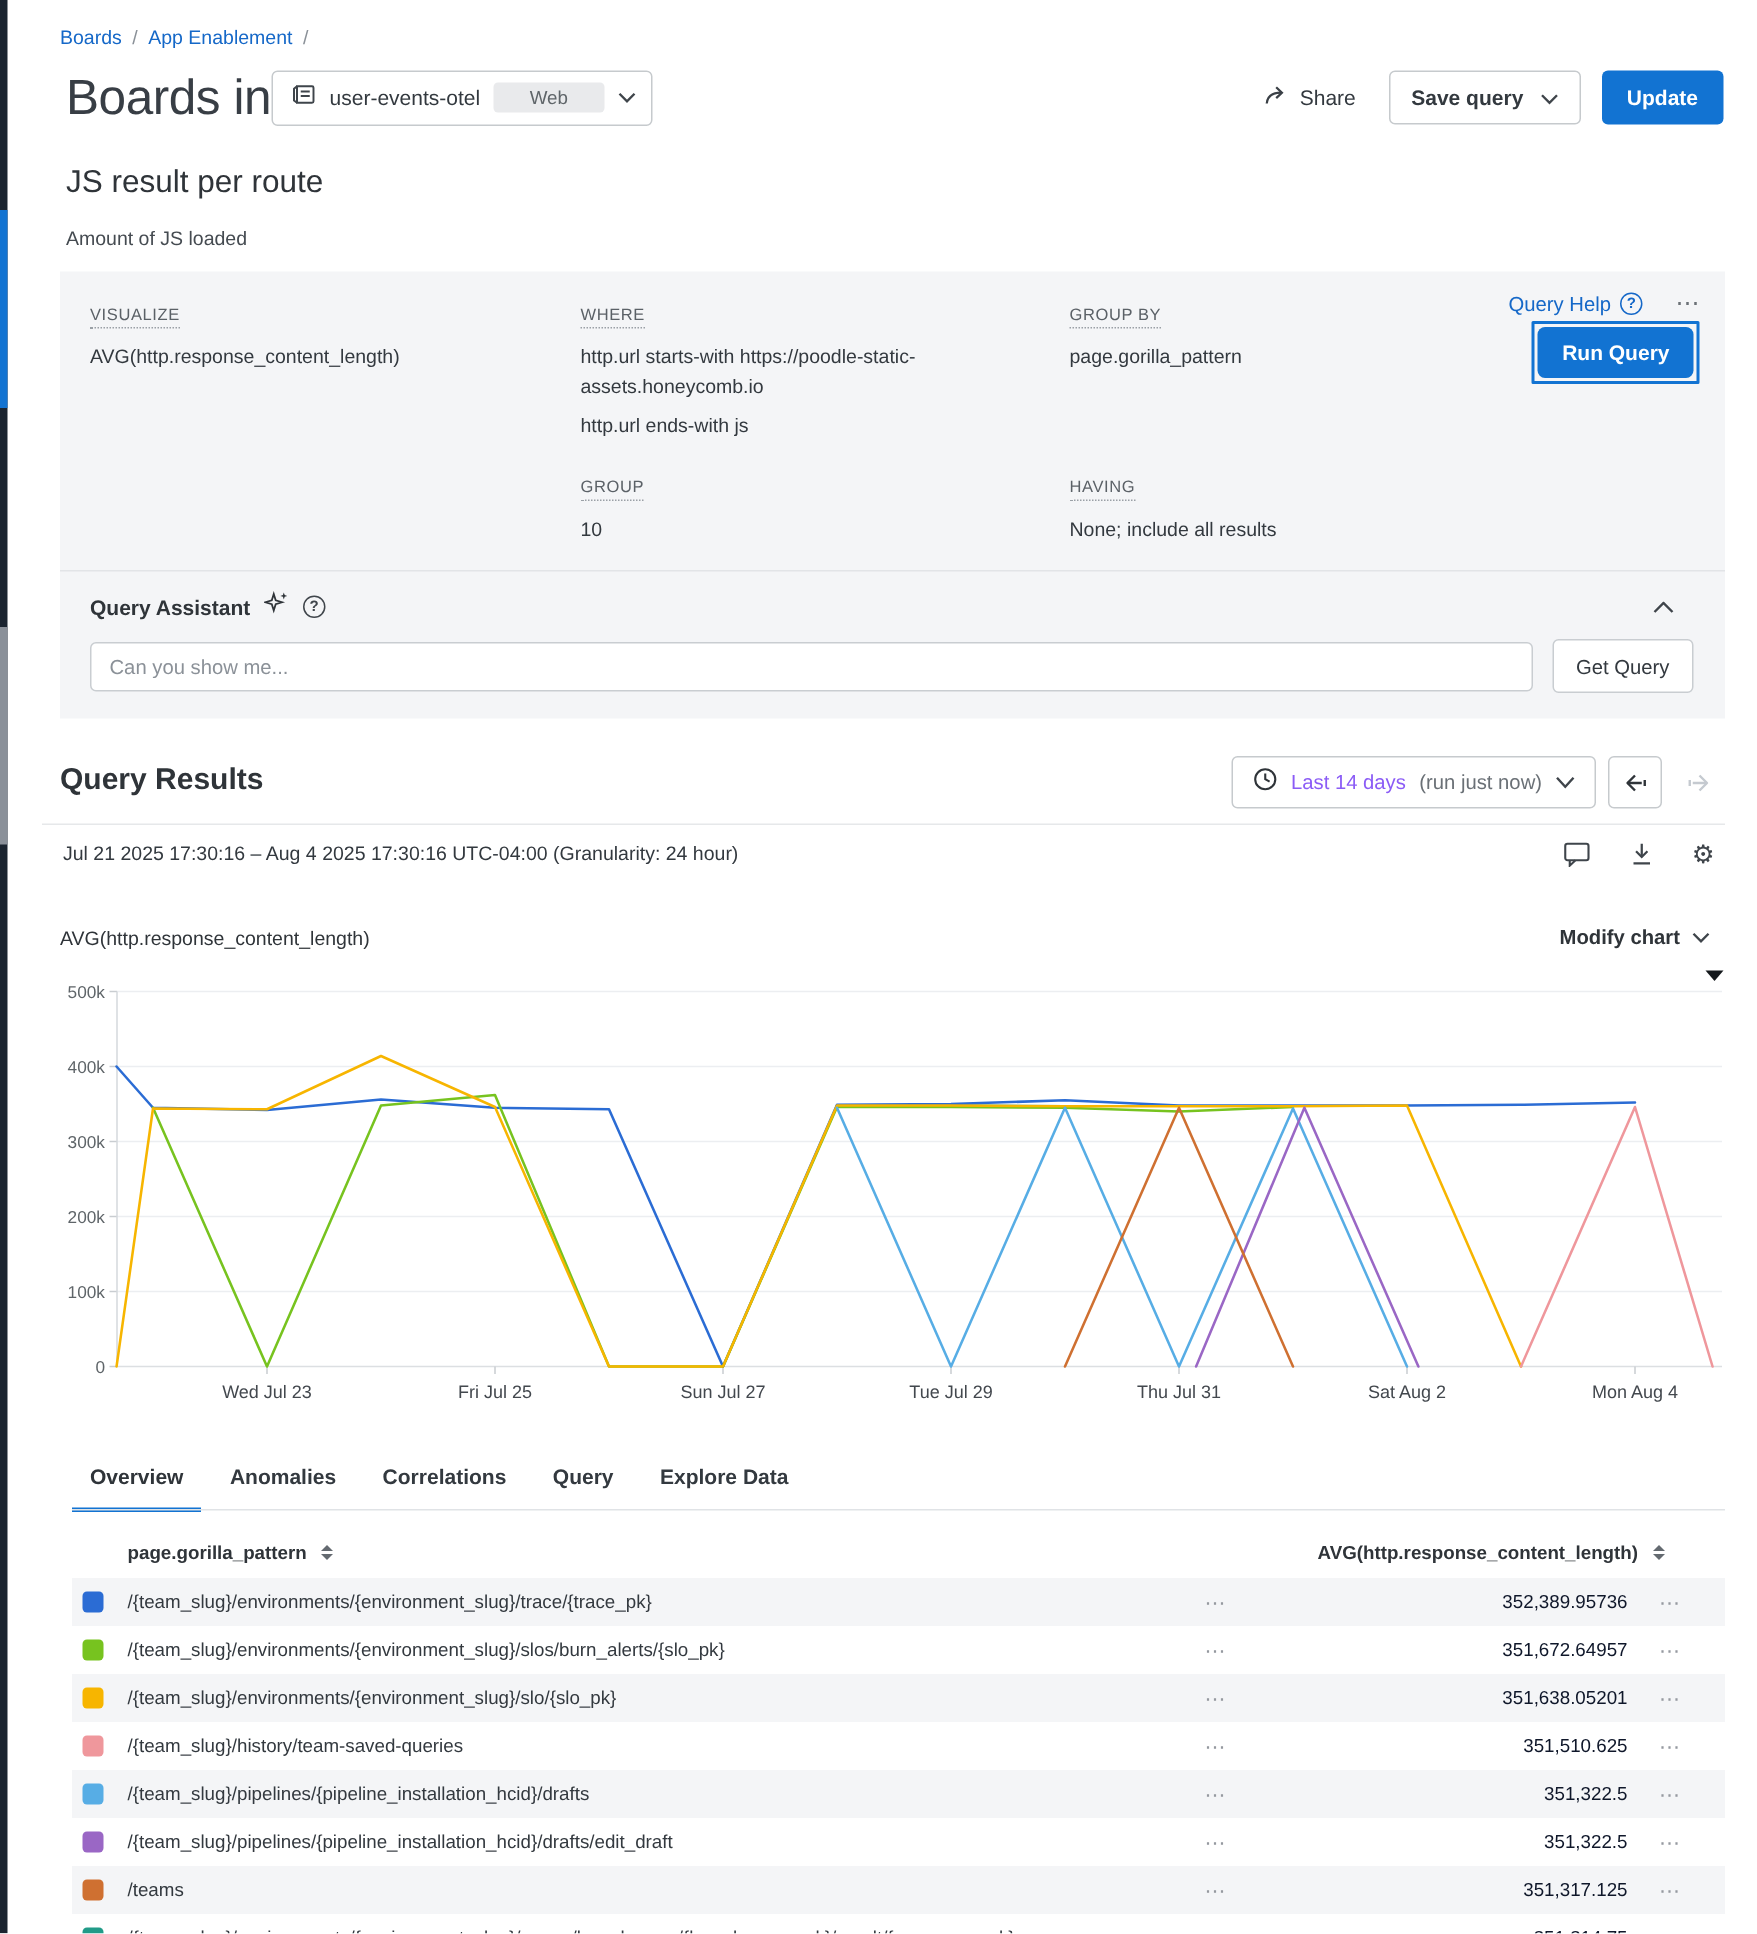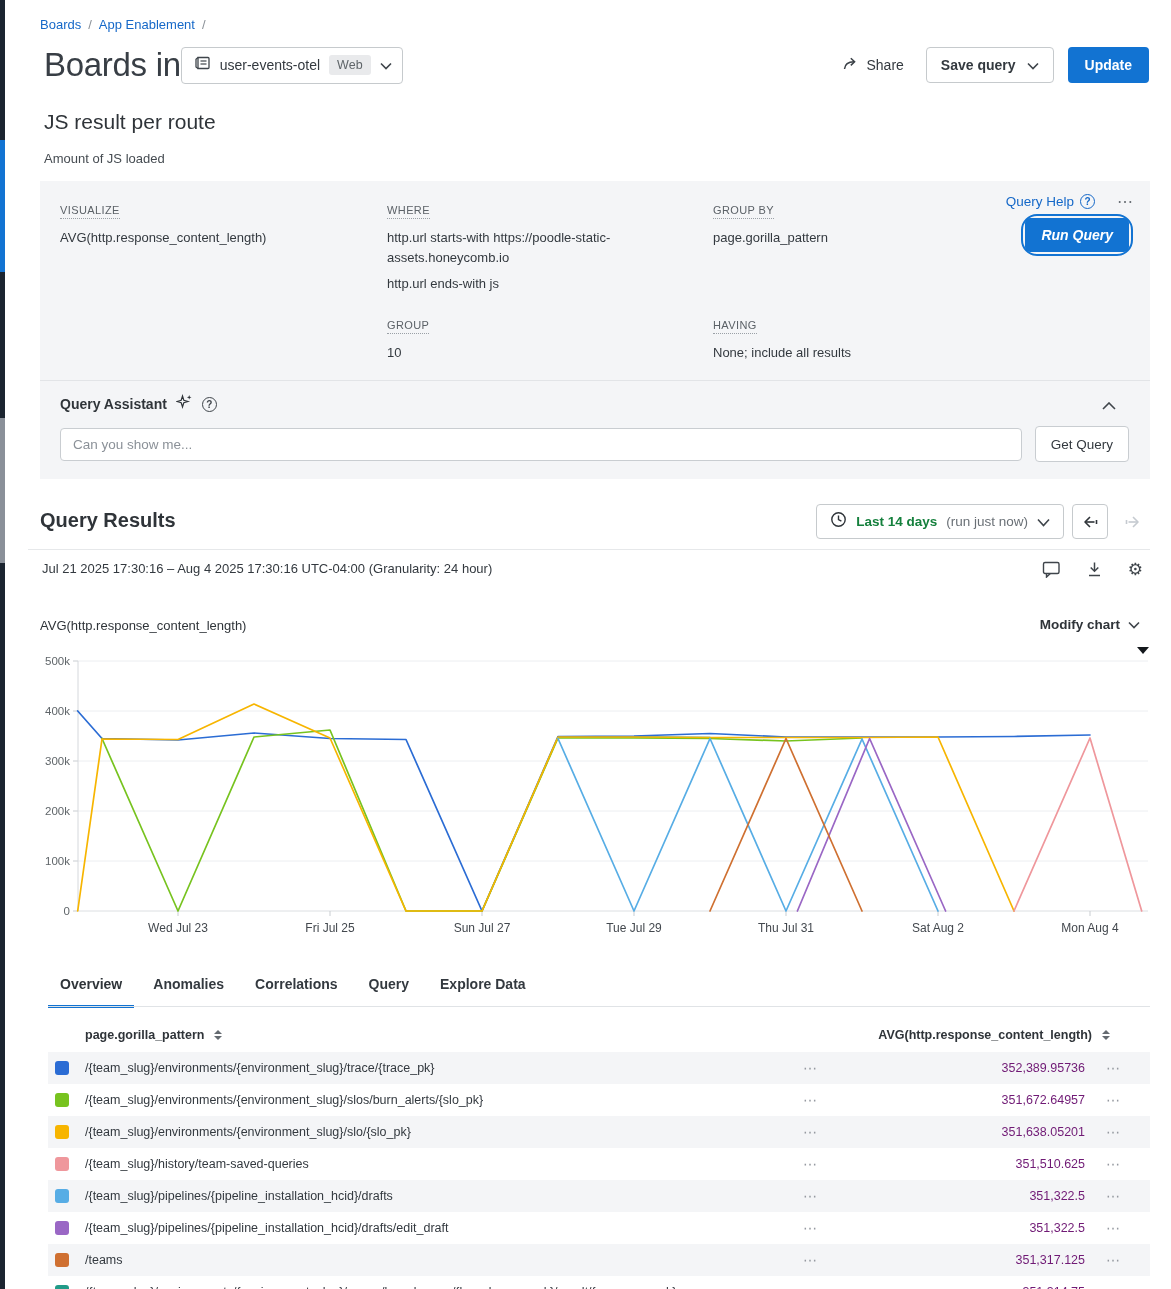--- a/index.html
+++ b/index.html
@@ -15,56 +15,56 @@
   
   .breadcrumb { position:absolute; left:40px; top:17px; font-size:13px; display:flex; align-items:center; }
   .crumb { color:#1568c8; text-decoration:none; cursor:pointer; }
   .crumb-sep { color:#8b9198; margin:0 7px; }
 
   
   .title-row { position:absolute; left:44px; top:46px; right:22px; display:flex; align-items:center; }
   .page-title { font-size:33px; font-weight:400; color:#383e45; letter-spacing:-0.3px; }
   .dataset-select { display:inline-flex; align-items:center; gap:9px; border:1px solid #c6cacd; border-radius:4px; background:#fff; height:37px; padding:0 10px 0 12px; cursor:pointer; }
   .dataset-select .name { font-size:14px; color:#33393f; }
-  .env-badge { background:#e9eaec; color:#5f6569; border-radius:3px; font-size:12.5px; padding:3px 8px; }
+  .env-badge { background:#e9eaec; color:#5f6569; border-radius:3px; font-size:12.5px; padding:3px 24px; }
   .hdr-actions { margin-left:auto; display:flex; align-items:center; gap:14px; }
   .share-btn { display:flex; align-items:center; gap:8px; font-size:14px; font-weight:normal; color:#33393f; cursor:pointer; padding:6px 8px; }
   .save-btn { display:flex; align-items:center; gap:11px; font-size:14px; font-weight:bold; color:#33393f; background:#fff; border:1px solid #c6cacd; border-radius:4px; padding:9px 14px; cursor:pointer; }
   .update-btn { font-size:14px; font-weight:bold; color:#fff; background:#1273d2; border:none; border-radius:4px; padding:10px 17px; cursor:pointer; font-family:inherit; }
 
   .query-name { position:absolute; left:44px; top:110px; font-size:21px; color:#2f3439; font-weight:400; }
   .query-desc { position:absolute; left:44px; top:151px; font-size:13px; color:#454b51; }
 
   
   .panel { position:absolute; left:40px; top:181px; width:1110px; height:199px; background:#f4f5f7; }
   .b-col { position:absolute; width:300px; }
   .b-label { display:inline-block; font-size:11px; letter-spacing:0.4px; color:#5b6167; border-bottom:1px dotted #9aa0a6; padding-bottom:2px; }
   .b-value { margin-top:9px; font-size:13px; color:#33393f; line-height:1.55; }
   .where-line { margin-bottom:6px; width:255px; word-break:break-word; }
   .help-row { position:absolute; top:11px; right:16px; display:flex; align-items:center; gap:22px; }
   .help-link { display:flex; align-items:flex-start; gap:6px; color:#1568c8; font-size:13.5px; cursor:pointer; }
   .q-circle { display:inline-flex; align-items:center; justify-content:center; width:15px; height:15px; border:1.3px solid currentColor; border-radius:50%; font-size:10px; font-weight:bold; }
   .dots { color:#6b7177; font-size:16px; letter-spacing:1px; cursor:pointer; }
-  .run-wrap { position:absolute; top:33px; right:17px; border:2px solid #1273d2; border-radius:16px; padding:2px; cursor:pointer;font-style:italic; }
+  .run-wrap { position:absolute; top:33px; right:17px; border:2px solid #1273d2; border-radius:1px; padding:2px; cursor:pointer; }
   .run-query { background:#1273d2; color:#fff; border-radius:5px; font-size:14px; font-weight:bold; padding:9px 16px; }
 
   
   .assistant { position:absolute; left:40px; top:380px; width:1110px; height:99px; background:#f4f5f7; border-top:1px solid #e2e4e7; }
   .qa-head { position:absolute; left:20px; top:13px; display:flex; align-items:center; gap:9px; }
   .qa-title { font-size:14px; font-weight:bold; color:#2f3439; }
   .qa-collapse { position:absolute; right:34px; top:15px; cursor:pointer; }
   .qa-input { position:absolute; left:20px; top:47px; width:962px; height:33px; border:1px solid #c9cdd1; border-radius:4px; padding:0 12px; font-size:13.5px; font-family:inherit; color:#33393f; }
   .qa-input::placeholder { color:#8b9198; }
   .get-query { position:absolute; right:21px; top:45px; height:36px; background:#fff; border:1px solid #c9cdd1; border-radius:4px; font-size:13.5px; color:#33393f; padding:0 15px; cursor:pointer; font-family:inherit; }
 
   
   .results-title { position:absolute; left:40px; top:509px; font-size:20px; font-weight:bold; color:#2f3439; }
   .time-controls { position:absolute; top:504px; right:23px; display:flex; align-items:center; gap:8px; }
   .time-dd { display:flex; align-items:center; gap:9px; border:1px solid #c6cacd; border-radius:4px; background:#fff; height:35px; padding:0 13px; cursor:pointer; }
-  .time-main { font-size:13.5px; font-weight:bold; color:#15803d; }
+  .time-main { font-size:13.5px; font-weight:normal; color:#8b5cf6; }
   .time-note { font-size:13.5px; color:#6a7076; }
   .nav-btn { width:36px; height:35px; border:1px solid #c6cacd; border-radius:4px; background:#fff; display:flex; align-items:center; justify-content:center; cursor:pointer; }
   .nav-fwd { width:32px; height:35px; display:flex; align-items:center; justify-content:center; }
   .rule { position:absolute; left:28px; width:1122px; top:549px; border-top:1px solid #e6e8ea; }
   .date-line { position:absolute; left:42px; top:561px; font-size:13px; color:#33393f; }
   .result-icons { position:absolute; top:560px; right:28px; display:flex; align-items:center; gap:25px; }
   .ric { cursor:pointer; display:flex; align-items:center; }
   .gear-glyph { font-size:17px; color:#3f454b; line-height:1; }
 
   
@@ -87,21 +87,21 @@
   .sort-icon { display:inline-flex; flex-direction:column; gap:2px; cursor:pointer; }
   .sort-icon i { width:0; height:0; border-left:4px solid transparent; border-right:4px solid transparent; }
   .sort-up { border-bottom:4px solid #646a70; }
   .sort-down { border-top:4px solid #646a70; }
   .tbl-rows { position:absolute; left:48px; right:21px; top:1052px; }
   .trow { position:relative; height:32px; }
   .trow.alt { background:#f4f5f7; }
   .swatch { position:absolute; left:7px; top:9px; width:14px; height:14px; border-radius:3px; }
   .route { position:absolute; left:37px; top:9px; font-size:12.5px; color:#33393f; white-space:nowrap; }
   .mid-dots { position:absolute; left:755px; top:8px; color:#9599a0; font-size:14px; cursor:pointer; }
-  .rval { position:absolute; right:65px; top:9px; font-size:12.5px; color:#701a75; }
+  .rval { position:absolute; right:65px; top:9px; font-size:12.5px; color:#0f172a; }
   .right-dots { position:absolute; right:30px; top:8px; color:#9599a0; font-size:14px; cursor:pointer; }
 </style>
 </head>
 <body>
 
 <div id="app">
   <div class="edge-strip"></div>
   <div class="edge-blue"></div>
   <div class="edge-gray"></div>
 

